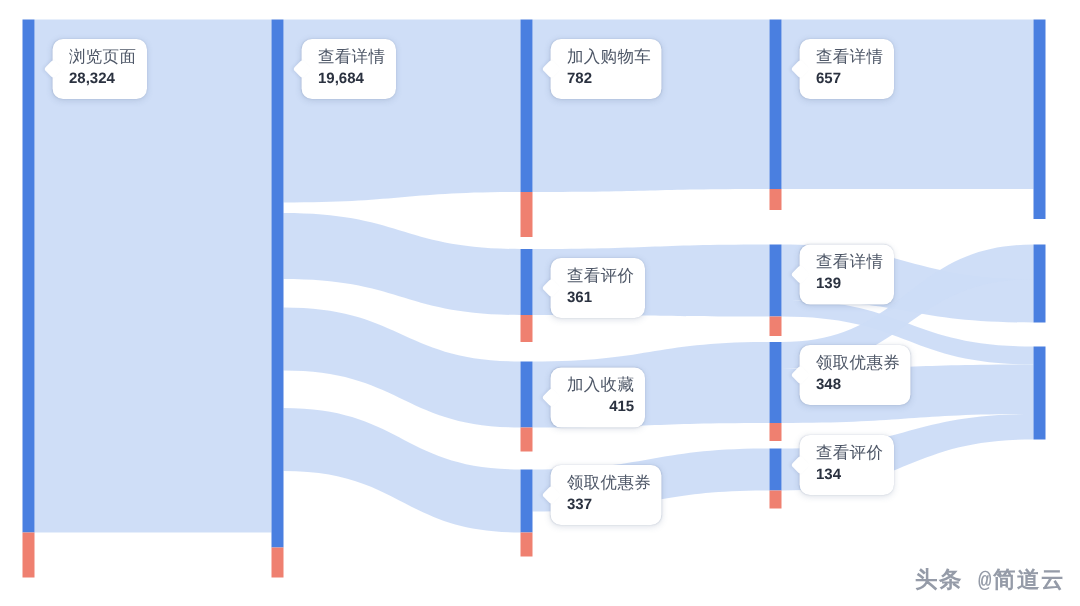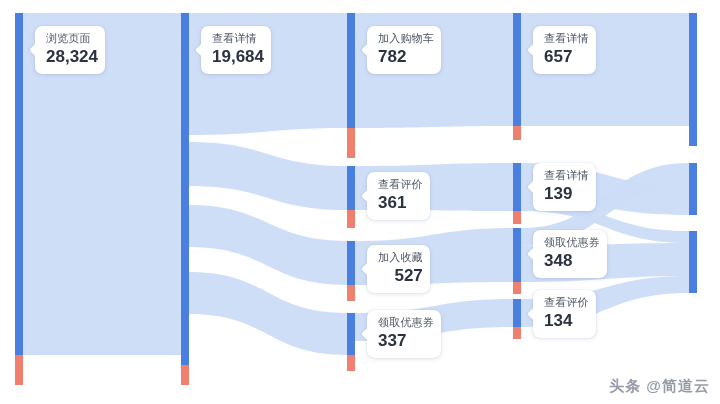--- a/index.html
+++ b/index.html
@@ -36,21 +36,21 @@
     pointer-events: auto;
   }
   .node-label .lbl-name {
     font-size: 11px;
     color: #4d5666;
     letter-spacing: 0.2px;
     white-space: nowrap;
     display: block;
   }
   .node-label .lbl-value {
-    font-size: 17px;
+    font-size: 10px;
     color: #2b3240;
     font-weight: 600;
     white-space: nowrap;
     display: block;
     margin-top: 2px;
   }
   
   .node-label::before {
     content: "";
     position: absolute;
@@ -66,21 +66,21 @@
   #watermark {
     position: absolute;
     right: 10px;
     bottom: 8px;
     font-size: 15px;
     font-weight: 700;
     color: #7e8695;
     opacity: 0.82;
     letter-spacing: 1px;
     white-space: nowrap;
-    font-family: Liberation Sans, sans-serif;
+    font-family: Liberation Mono, monospace;
   }
 </style>
 </head>
 <body>
 
 <div id="app">
 
   <svg id="sankey-svg" viewBox="0 0 720 404" preserveAspectRatio="none" aria-hidden="true">
     <g id="ribbons-layer">
         <path d="M23,13 C102,13 102,13 181,13 L181,355 C102,355 102,355 23,355 Z" fill="#ccdcf7" fill-opacity="0.95" stroke="none"></path>
@@ -147,21 +147,21 @@
       <div class="node-label" style="left: 367px; top: 172px;">
         <span class="lbl-name">查看评价</span>
         <span class="lbl-value">361</span>
       </div>
       <div class="node-label" style="left: 533px; top: 163px;">
         <span class="lbl-name">查看详情</span>
         <span class="lbl-value">139</span>
       </div>
       <div class="node-label" style="left: 367px; top: 245px; text-align: right;">
         <span class="lbl-name">加入收藏</span>
-        <span class="lbl-value">527</span>
+        <span class="lbl-value">415</span>
       </div>
       <div class="node-label" style="left: 533px; top: 230px;">
         <span class="lbl-name">领取优惠券</span>
         <span class="lbl-value">348</span>
       </div>
       <div class="node-label" style="left: 367px; top: 310px;">
         <span class="lbl-name">领取优惠券</span>
         <span class="lbl-value">337</span>
       </div>
       <div class="node-label" style="left: 533px; top: 290px;">

